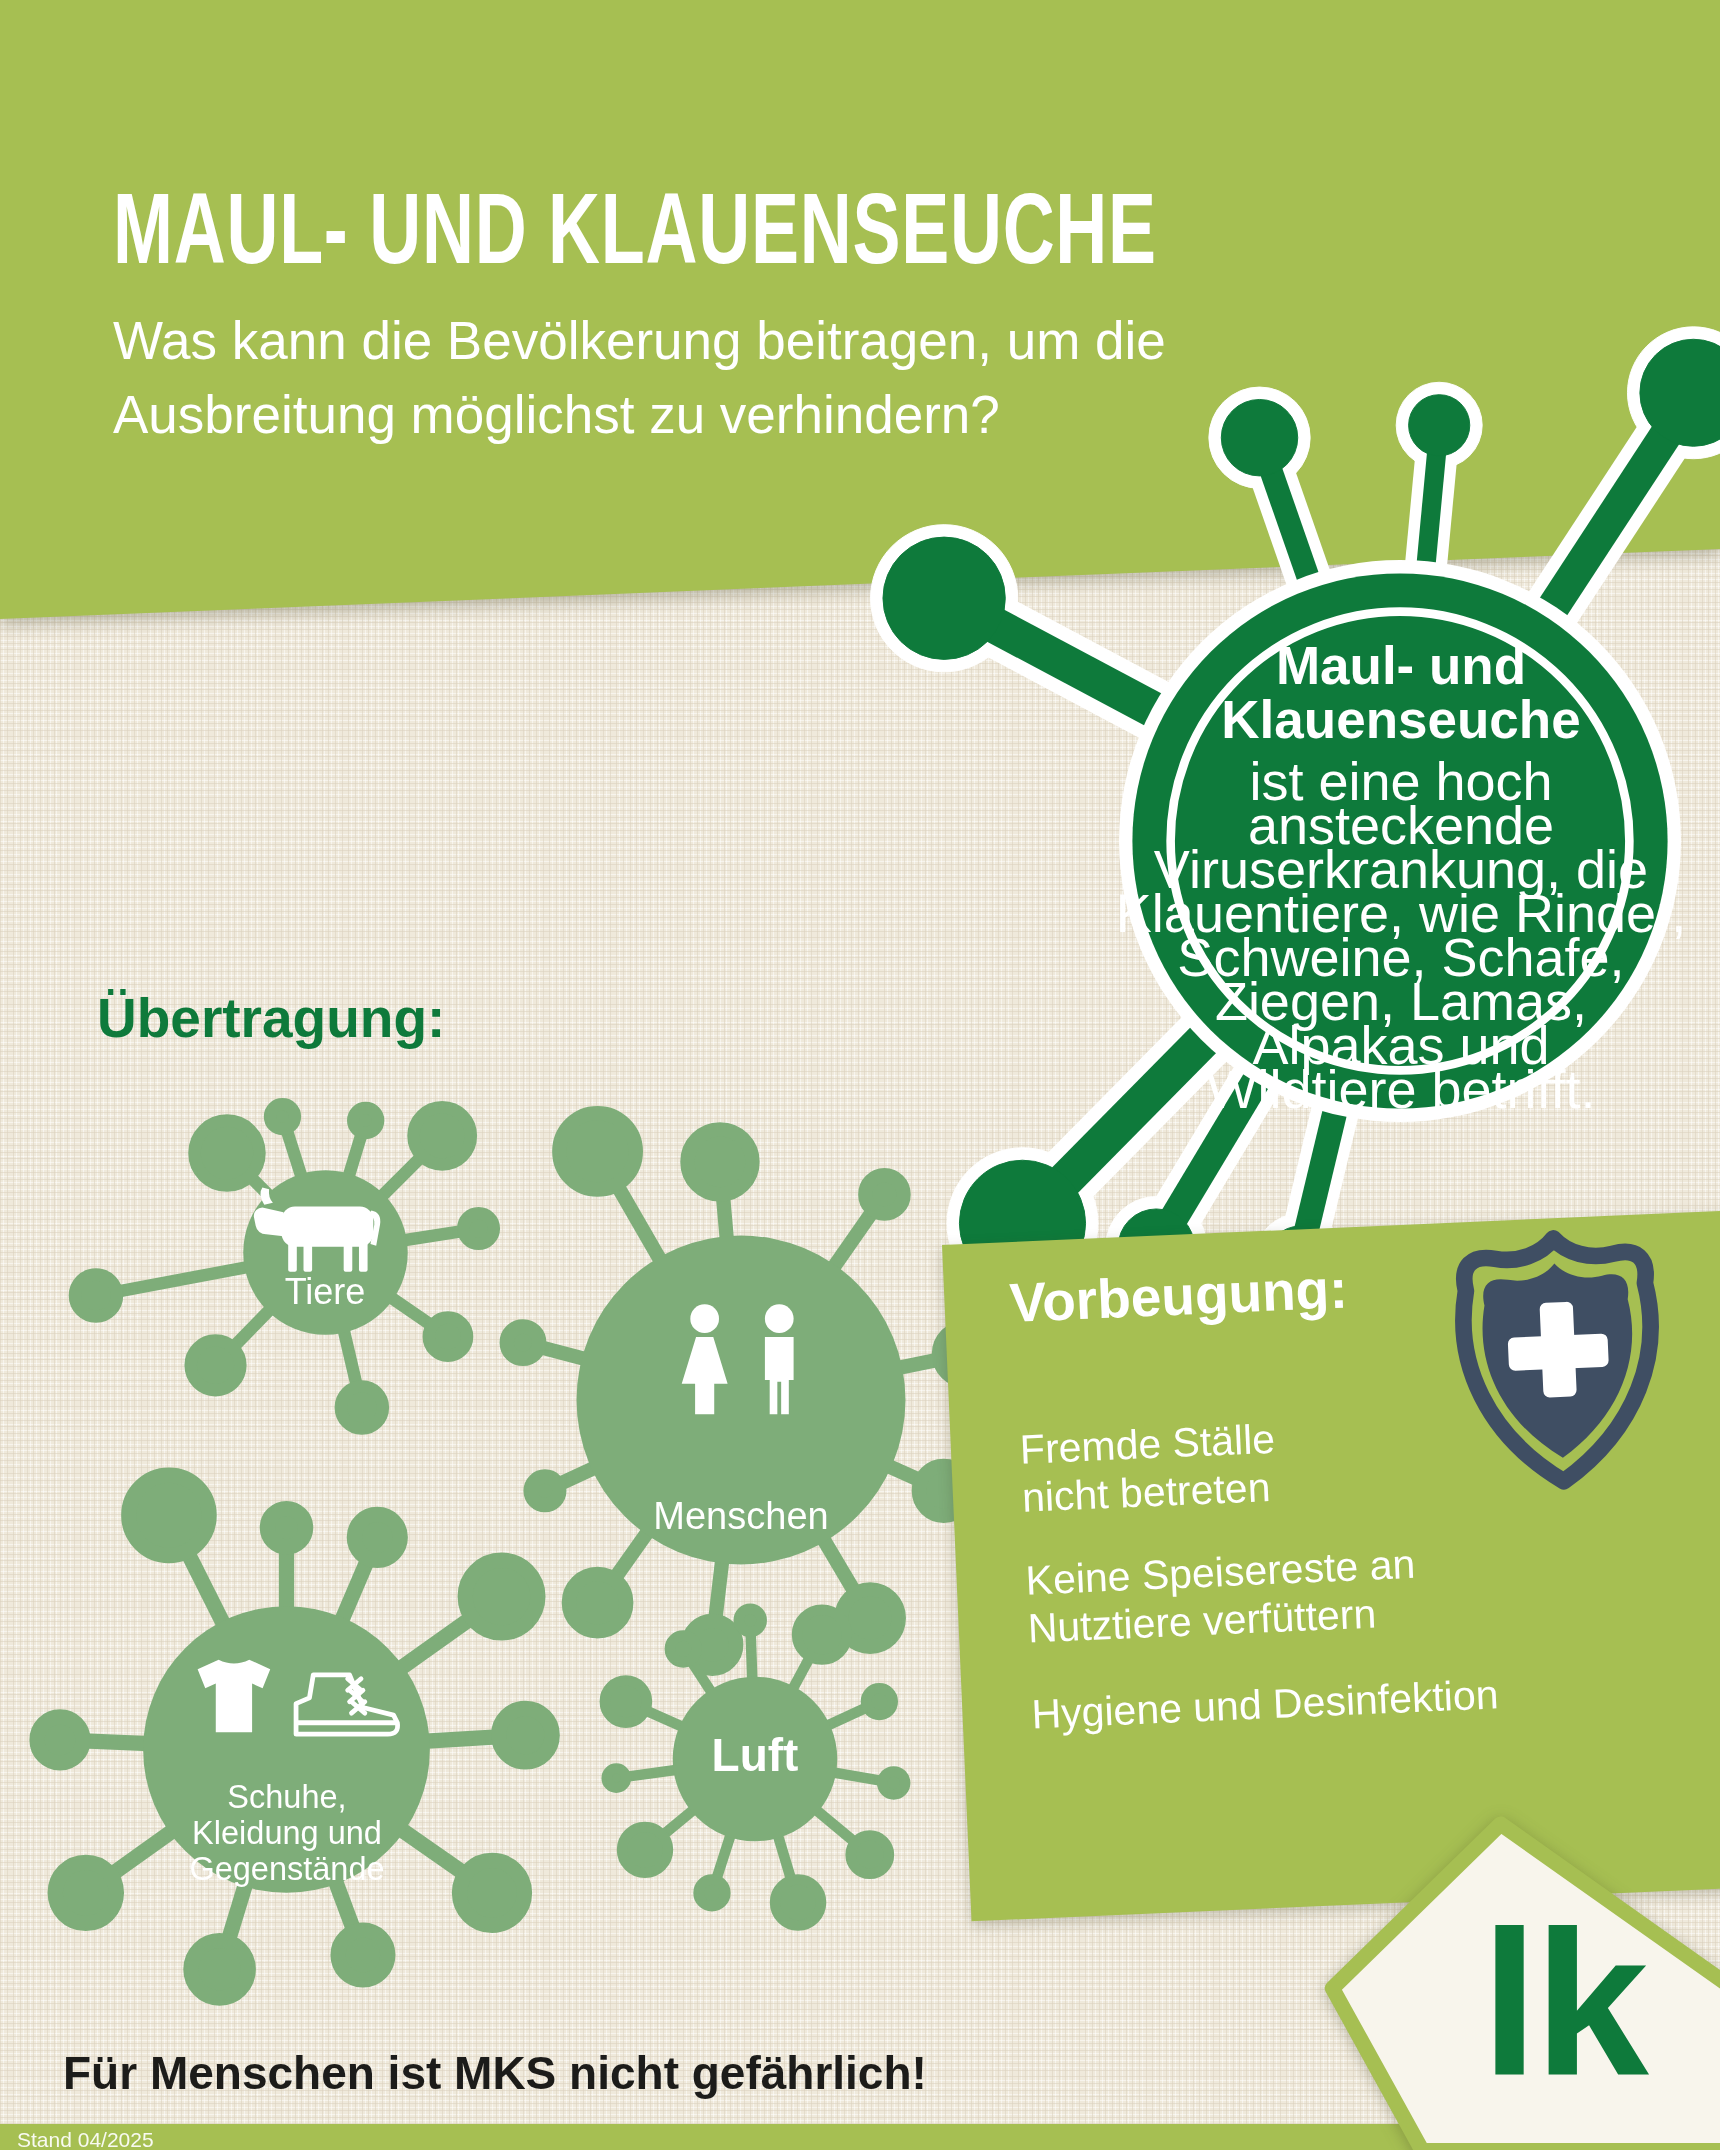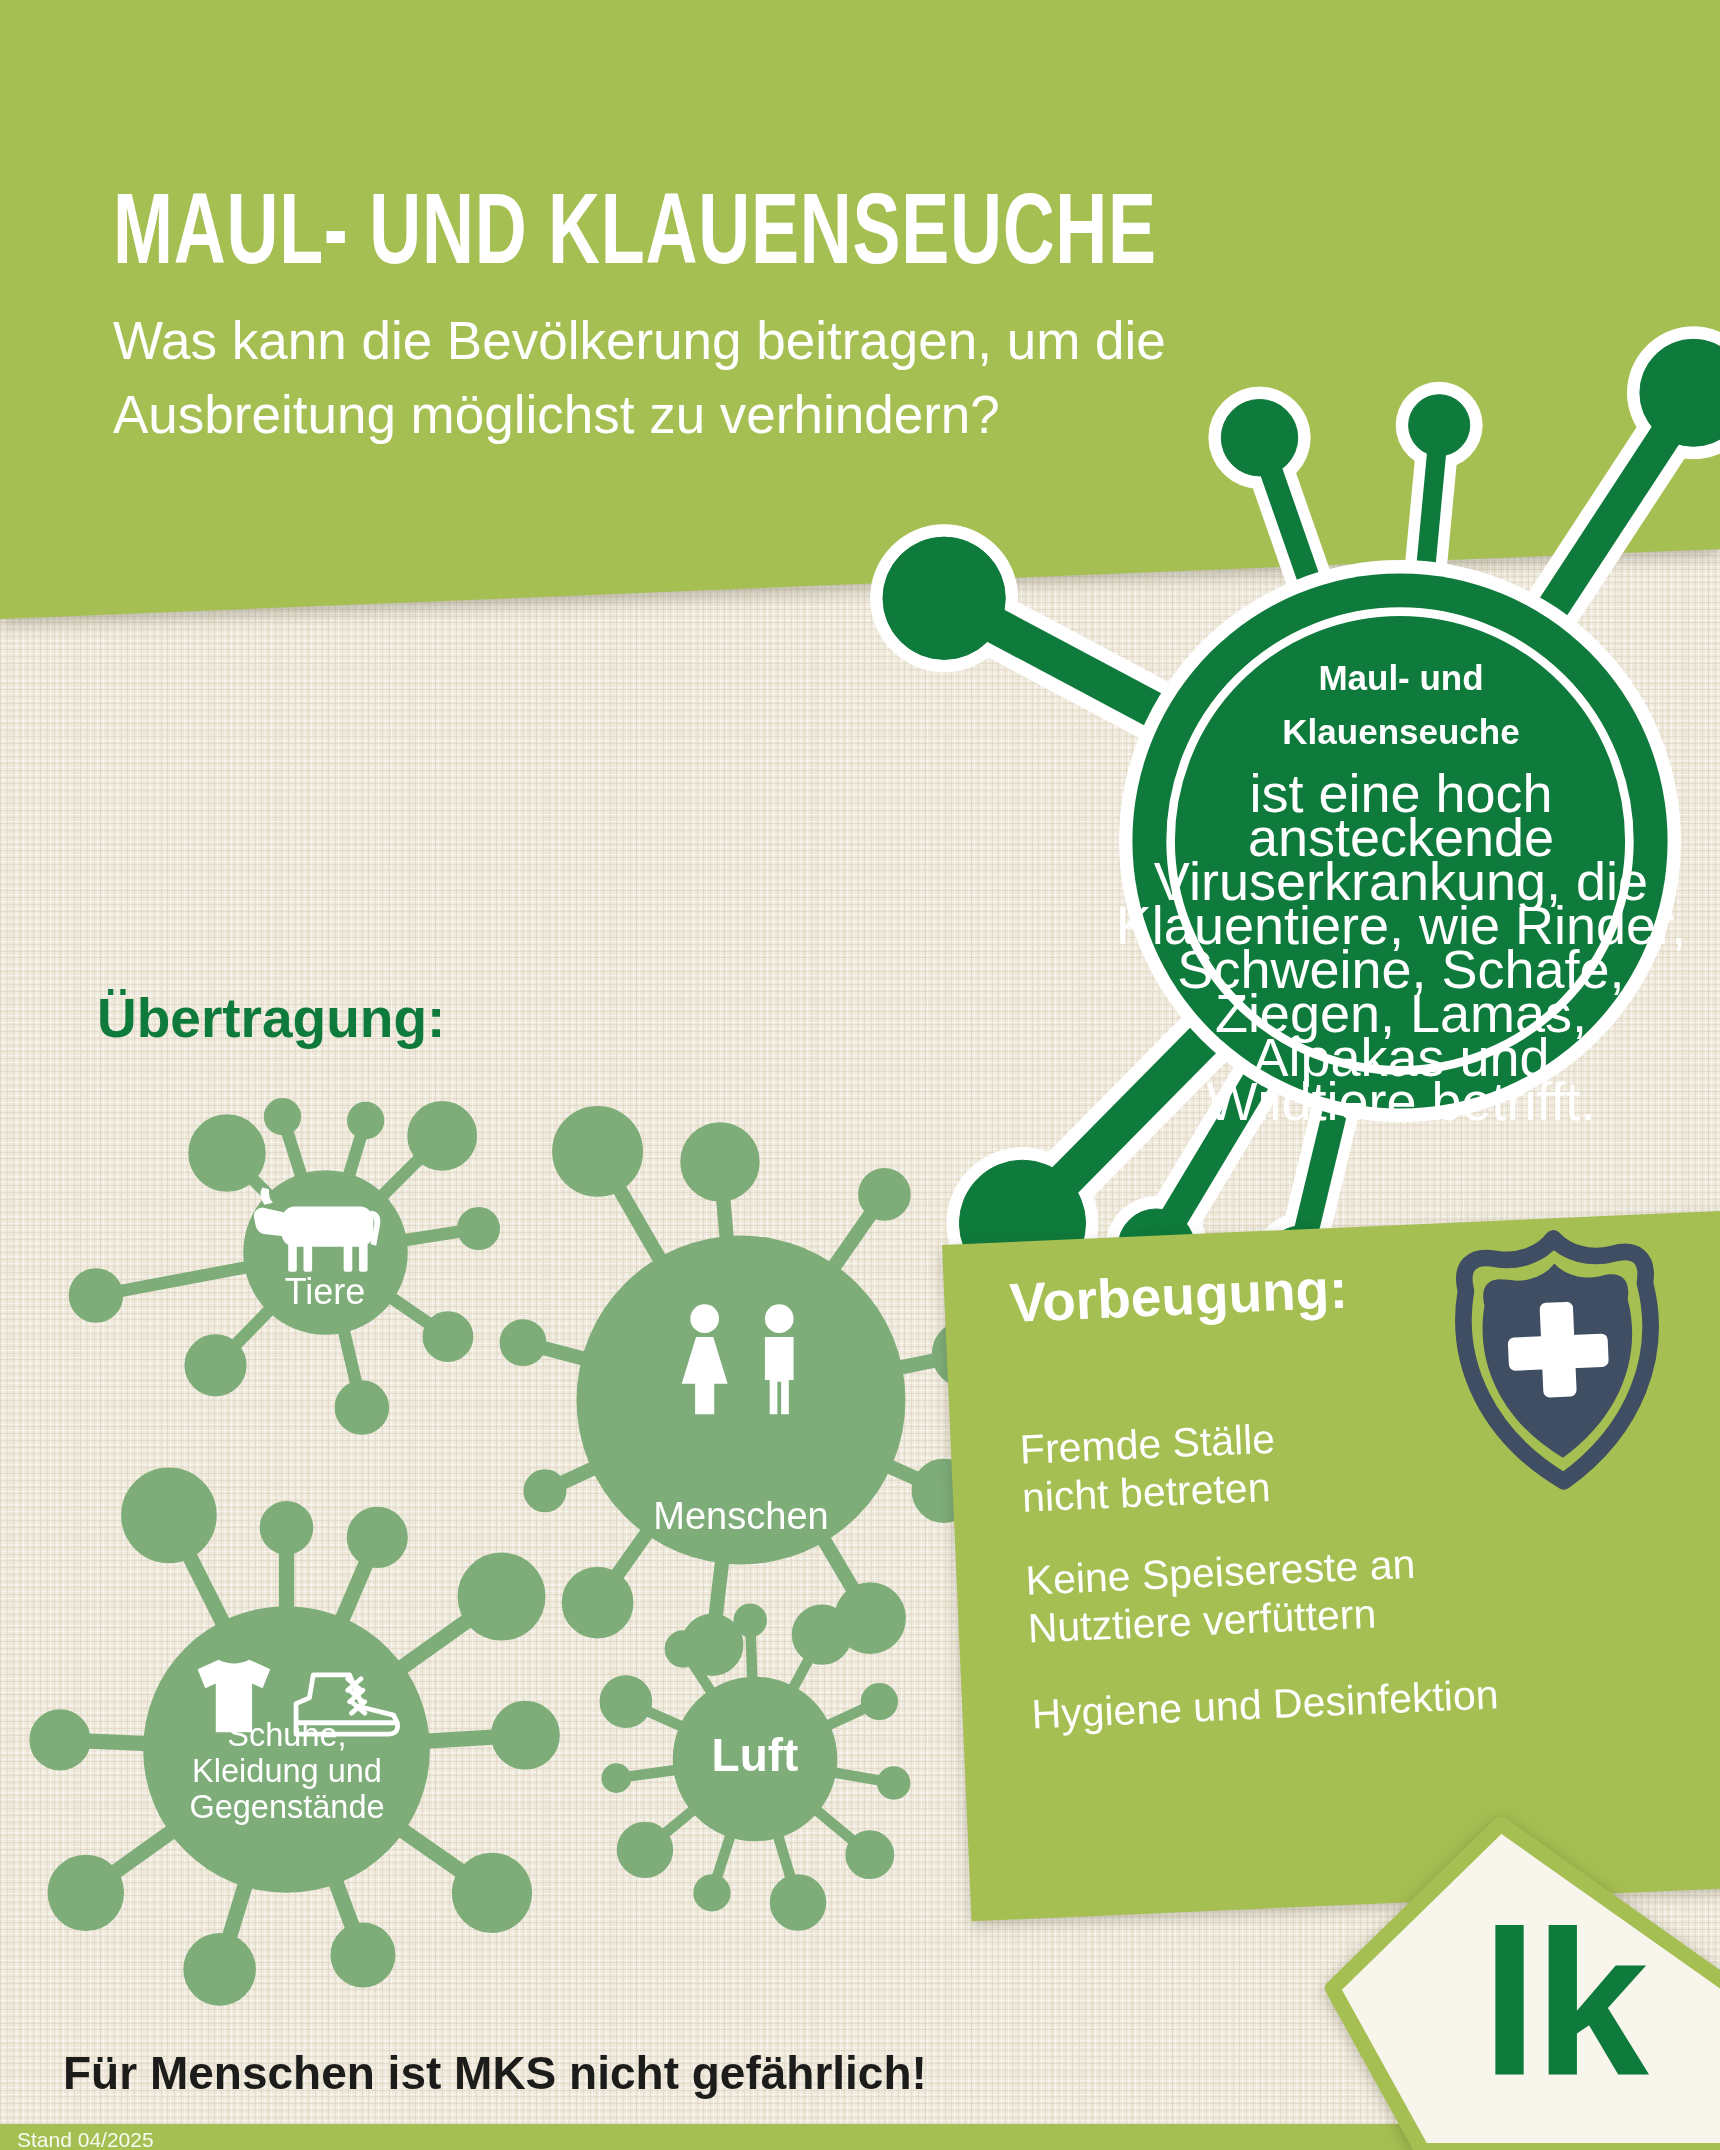--- a/index.html
+++ b/index.html
@@ -28,26 +28,26 @@
   .subtitle{left:113px;top:304px;font-size:53px;line-height:74px;color:#fff;}
 
   
   .statement{left:63px;top:696px;font-size:48px;line-height:63px;font-weight:bold;color:#1c1c1a;}
 
   
   .uebertragung{left:96px;top:985px;margin:1px;font-size:55px;font-weight:bold;color:#0e7a3b;}
   .virus-label{color:#fff;text-align:center;transform:translateX(-50%);}
   .lbl-tiere{left:325px;top:1271px;font-size:36px;}
   .lbl-menschen{left:741px;top:1495px;font-size:38px;}
-  .lbl-schuhe{left:287px;top:1717px;font-size:32.5px;line-height:36px;}
+  .lbl-schuhe{left:287px;top:1779px;font-size:32.5px;line-height:36px;}
   .lbl-luft{left:755px;top:1728px;font-size:46px;font-weight:bold;}
 
   
   .virus-text{left:1114px;top:639px;width:574px;text-align:center;color:#fff;}
-  .vt-title{font-size:35px;line-height:54px;font-weight:bold;margin-top:12px;}
+  .vt-title{font-size:53px;line-height:54px;font-weight:bold;}
   .vt-body{margin-top:12px;font-size:54px;line-height:44px;}
 
   
   .prevention{left:942px;top:1245px;width:841px;height:677px;background:#a6bf52;
               transform:rotate(-2.5deg);transform-origin:0 0;
               box-shadow:0 4.8px 13.4px rgba(60,60,30,.25);}
   .prev-heading{position:absolute;left:65px;top:29px;margin:0;font-size:55px;font-weight:bold;color:#fff;}
   .prev-item{position:absolute;left:69px;font-size:41px;line-height:48px;color:#fff;}
   .prev-item.i0{top:184px;} .prev-item.i1{top:315px;} .prev-item.i2{top:449px;}
   .shield{position:absolute;left:483px;top:3.8px;}

